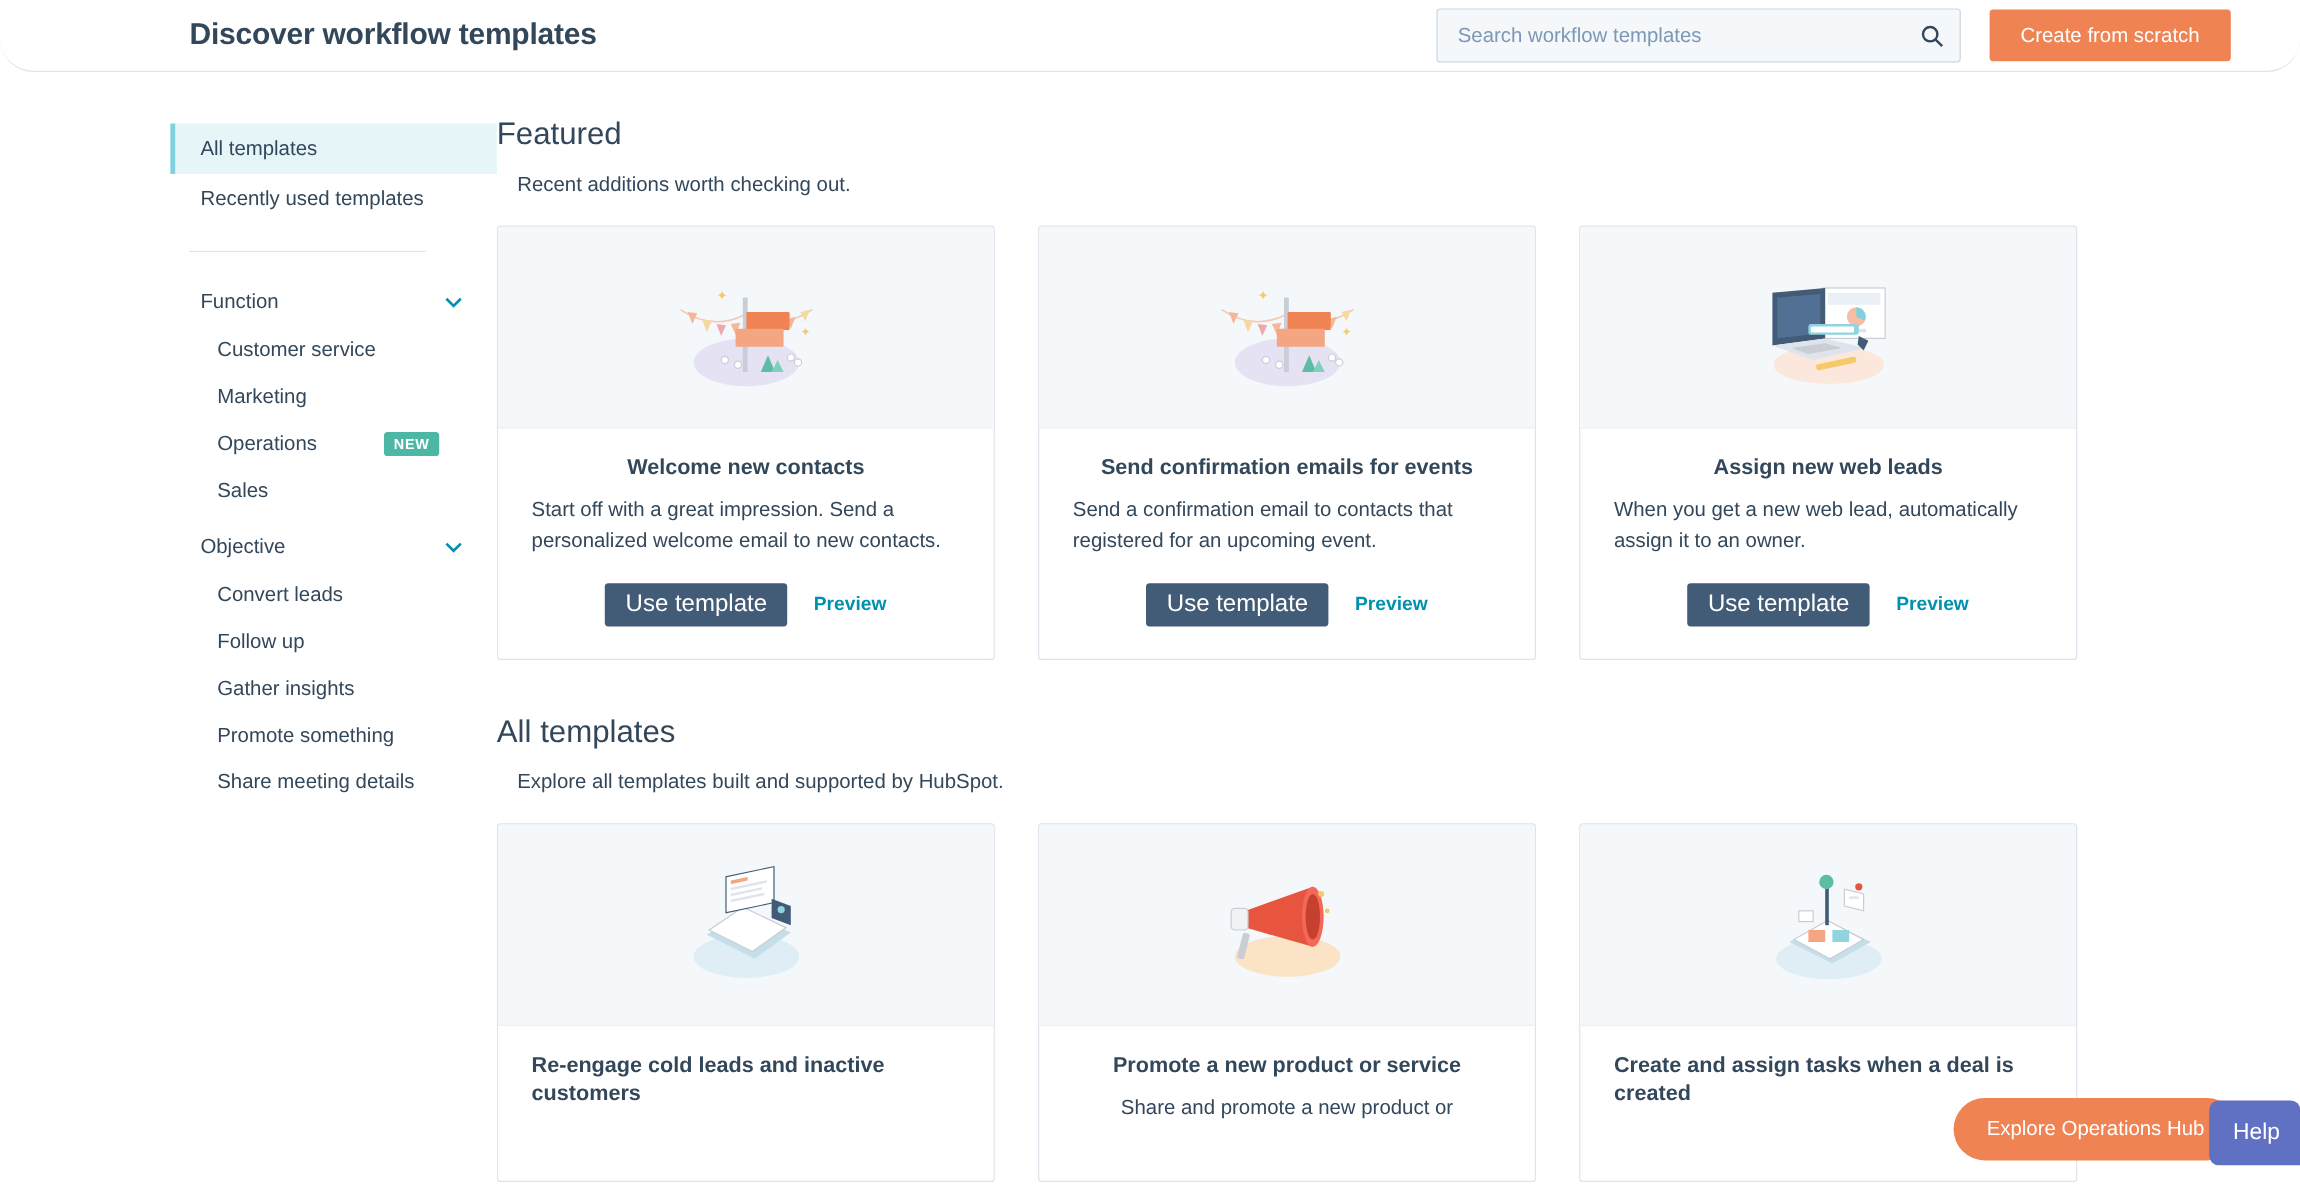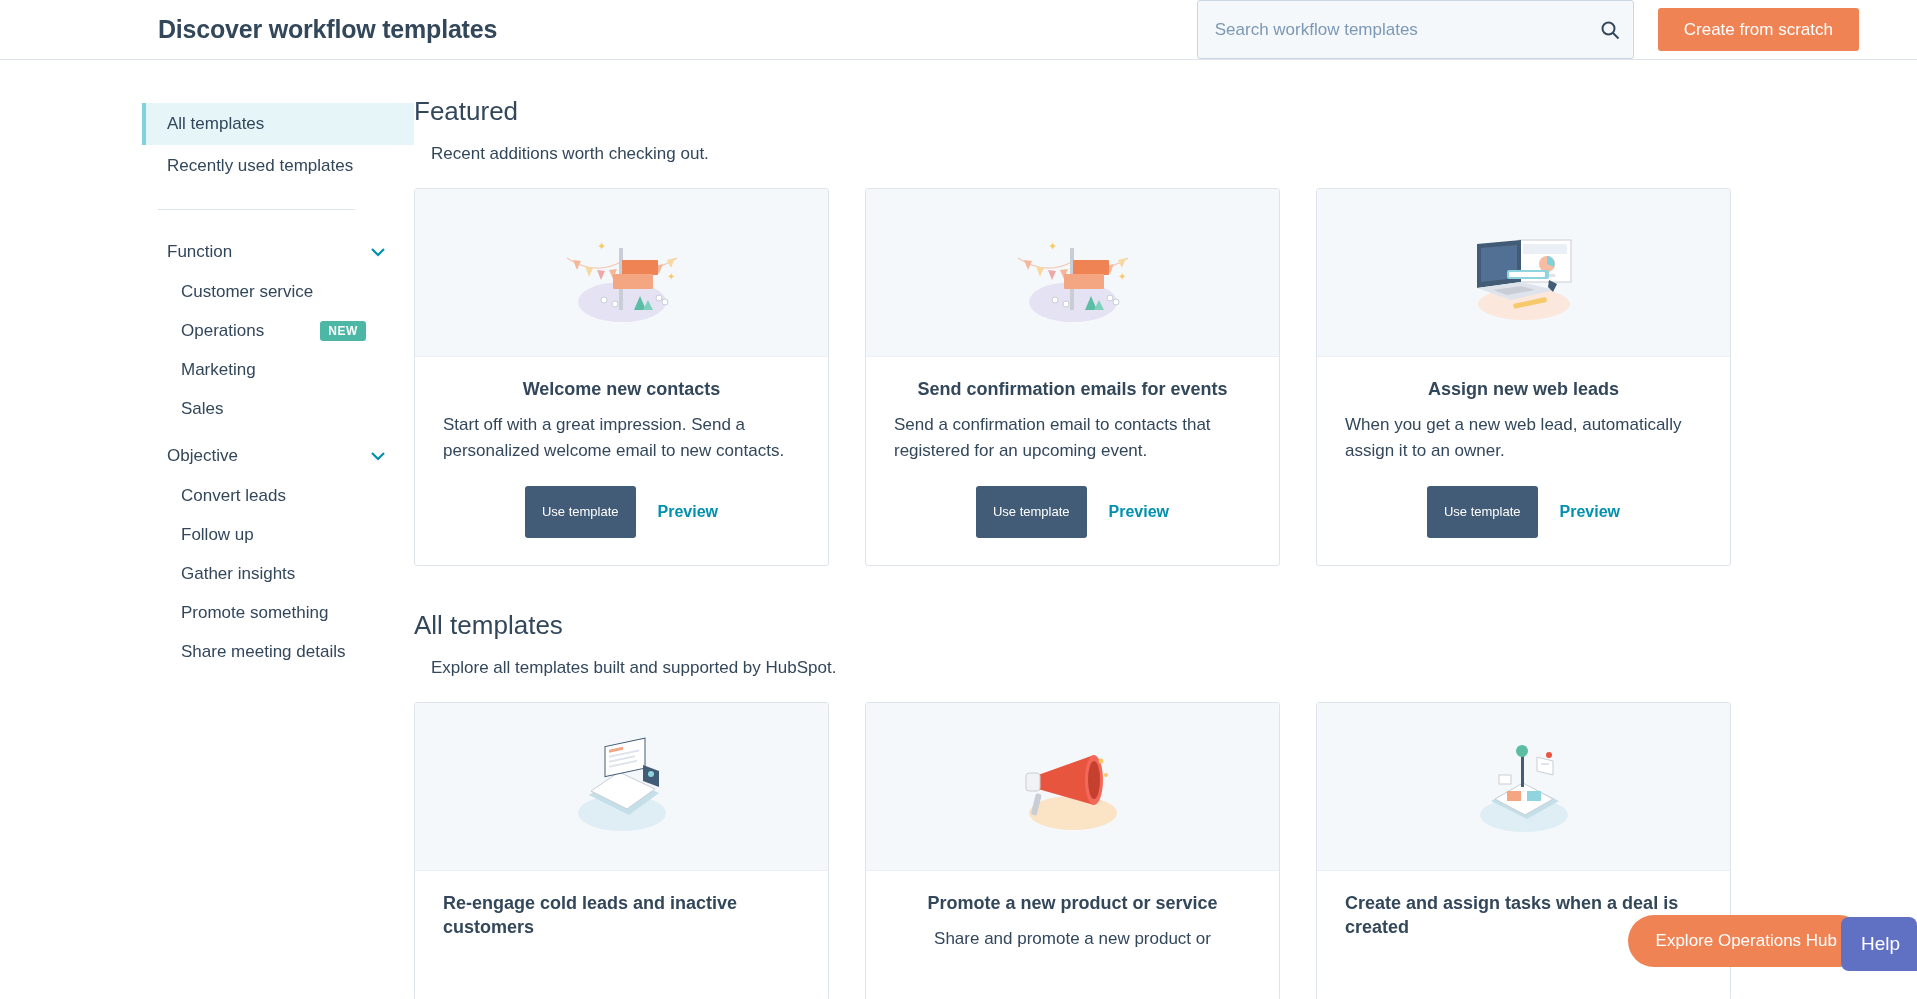--- a/index.html
+++ b/index.html
@@ -15,38 +15,39 @@
 
   
   .header {
     height: 60px;
     border-bottom: 1px solid #dfe3eb;
     display: flex;
     align-items: center;
     padding: 0 58px 0 158px;
     background: #fff;
     position: relative;
+    border-radius: 28px;
   }
   .page-title {
     font-size: 25px;
     font-weight: bold;
     color: #33475b;
     letter-spacing: -0.2px;
     white-space: nowrap;
   }
   .header-right {
     margin-left: auto;
     display: flex;
     align-items: center;
     gap: 24px;
   }
   .search-wrap {
     position: relative;
     width: 437px;
-    height: 59px;
+    height: 45px;
   }
   .search-input {
     width: 100%;
     height: 100%;
     border: 1px solid #cbd6e2;
     border-radius: 3px;
     background: #f5f8fa;
     padding: 0 46px 0 17px;
     font-size: 17px;
     font-family: "Liberation Sans", sans-serif;
@@ -211,23 +212,23 @@
     display: flex;
     align-items: center;
     gap: 22px;
     margin-top: auto;
   }
   .btn-secondary {
     background: #425b76;
     color: #fff;
     border: none;
     border-radius: 3px;
-    height: 52px;
+    height: 36px;
     padding: 0 17px;
-    font-size: 13px;
+    font-size: 20px;
     font-family: "Liberation Sans", sans-serif;
     cursor: pointer;
     white-space: nowrap;
   }
   .link-preview {
     color: #0091ae;
     font-size: 16px;
     font-weight: bold;
     cursor: pointer;
     text-decoration: none;
@@ -296,25 +297,25 @@
       <span class="chevron">
         <svg width="16" height="10" viewBox="0 0 16 10" fill="none" stroke="currentColor" stroke-width="2.2">
           <polyline points="2,2 8,8 14,2"></polyline>
         </svg>
       </span>
     </div>
     <div class="nav-sub">
       <span>Customer service</span>
     </div>
     <div class="nav-sub">
+      <span>Marketing</span>
+    </div>
+    <div class="nav-sub">
       <span>Operations</span>
       <span class="badge-new">NEW</span>
-    </div>
-    <div class="nav-sub">
-      <span>Marketing</span>
     </div>
     <div class="nav-sub">
       <span>Sales</span>
     </div>
 
     <div class="nav-group objective">
       <span>Objective</span>
       <span class="chevron">
         <svg width="16" height="10" viewBox="0 0 16 10" fill="none" stroke="currentColor" stroke-width="2.2">
           <polyline points="2,2 8,8 14,2"></polyline>

